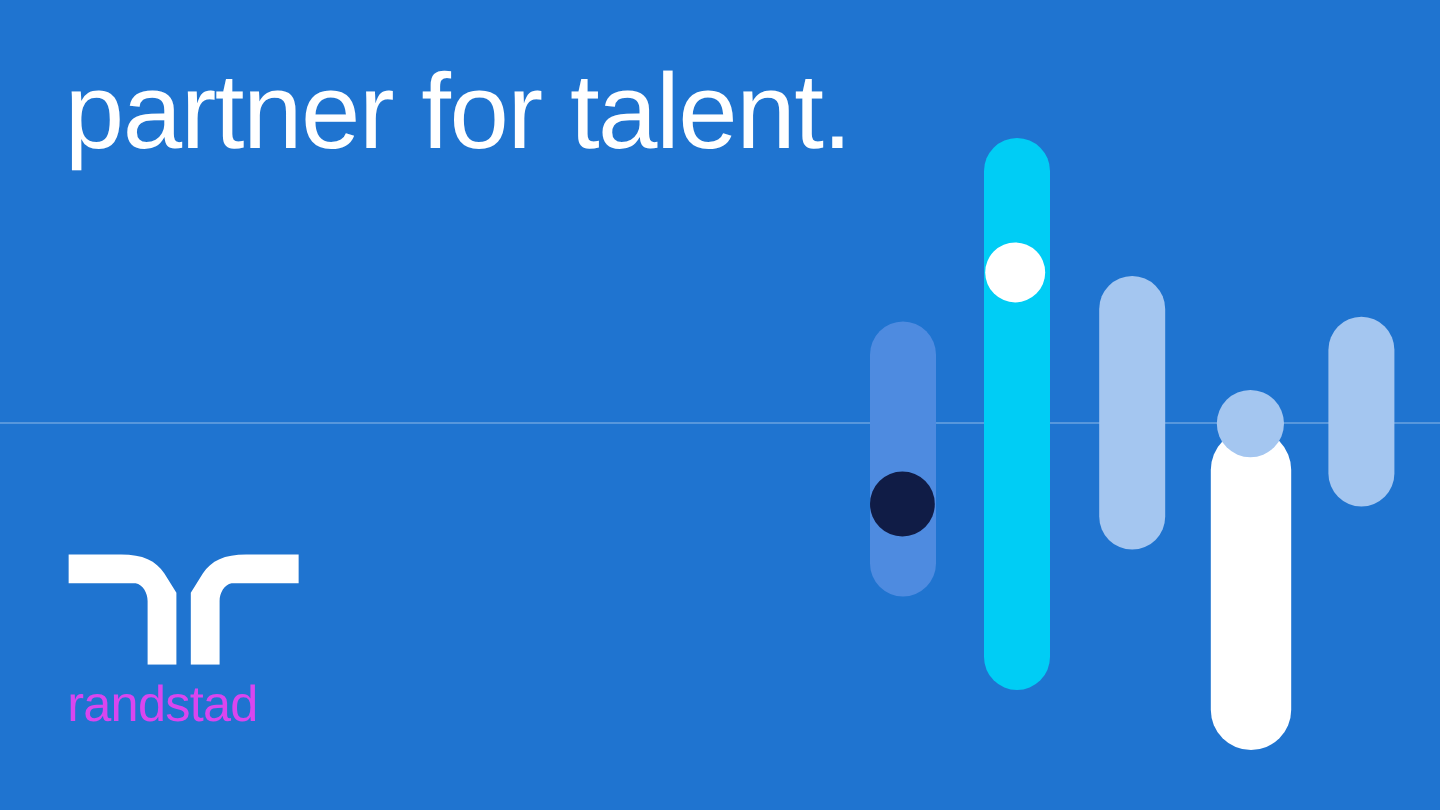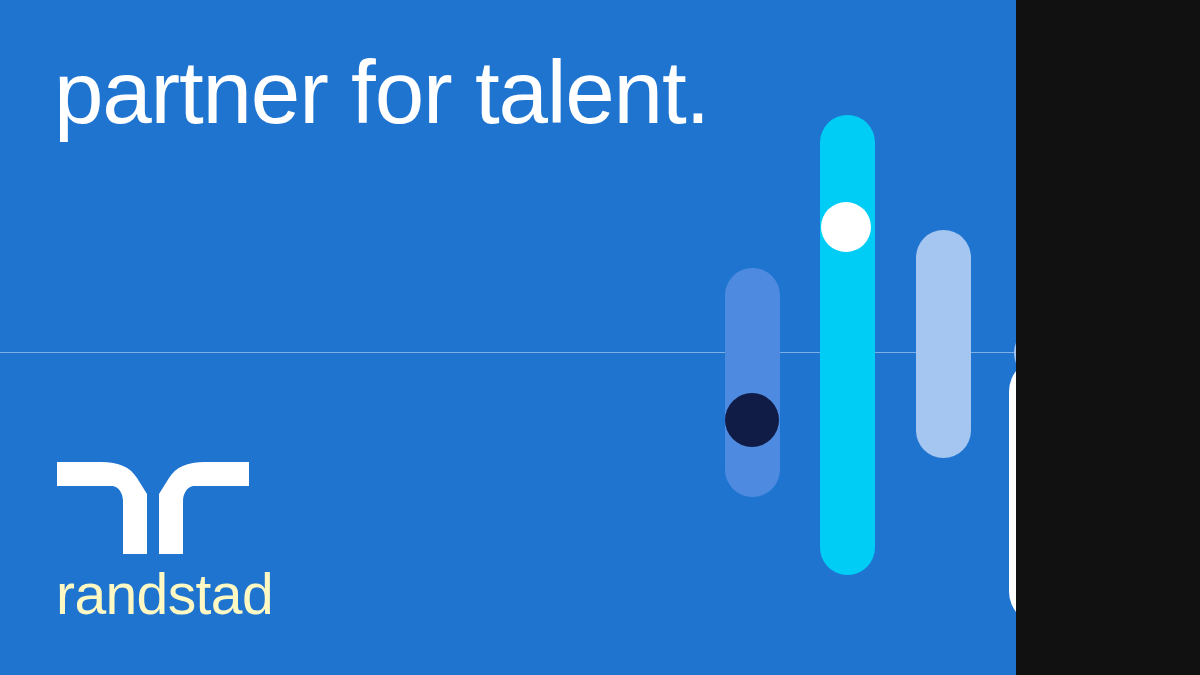--- a/index.html
+++ b/index.html
@@ -3,21 +3,21 @@
 <meta charset="utf-8">
 <title>randstad — partner for talent.</title>
 <style>
   html, body {
     margin: 0;
     padding: 0;
     background: #111;
   }
   #stage {
     position: relative;
-    width: 1016px;
+    width: 1200px;
     height: 675px;
     overflow: hidden;
     font-family: "Liberation Sans", "DejaVu Sans", sans-serif;
     -webkit-font-smoothing: antialiased;
   }
 
   
   .bg {
     position: absolute;
     inset: 0;
@@ -60,22 +60,22 @@
     left: 0;
     top: 0;
     width: 192px;
     height: 96px;
     display: block;
   }
   .logo-wordmark {
     position: absolute;
     left: -1px;
     top: 108px;
-    color: #fef9c3;
-    font-size: 57px;
+    color: #d946ef;
+    font-size: 42px;
     font-weight: 300;
     letter-spacing: -0.6px;
     line-height: 1;
     white-space: nowrap;
     text-align: center;
   }
 
   
   .chart {
     position: absolute;

